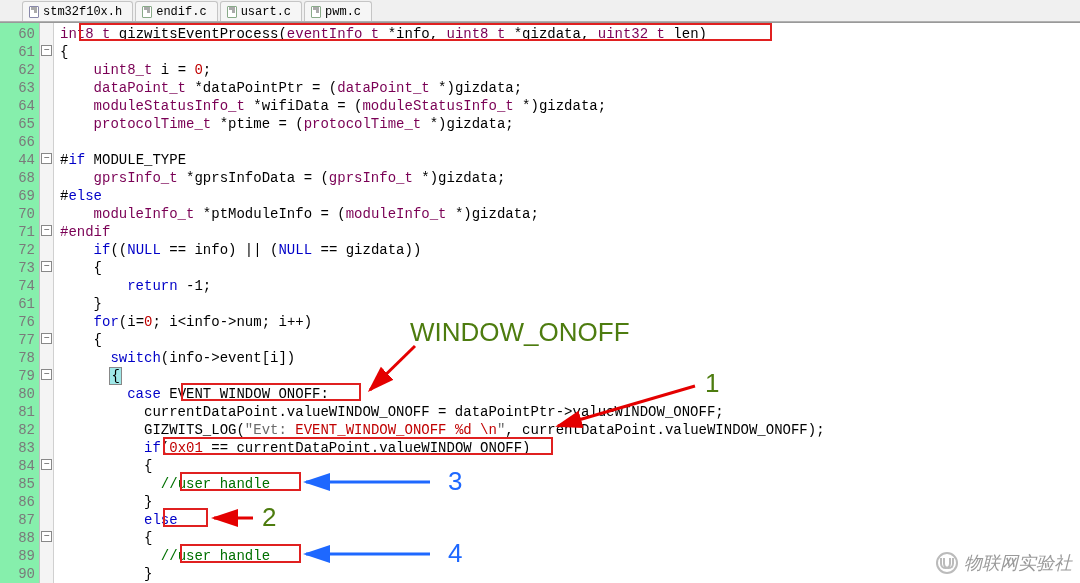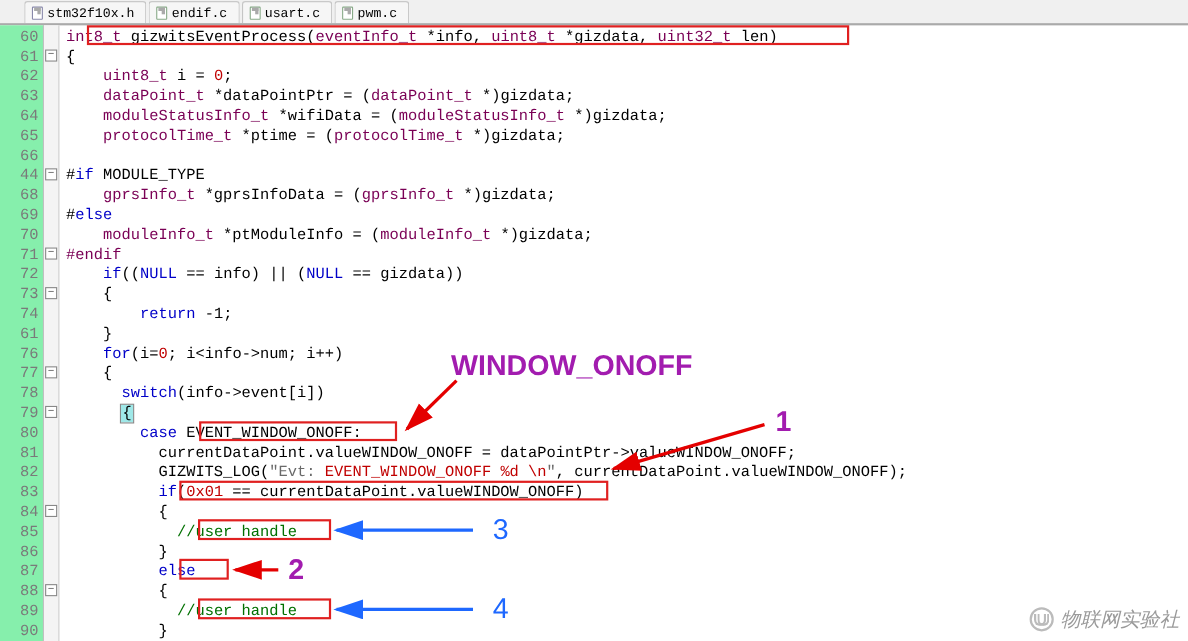--- a/index.html
+++ b/index.html
@@ -127,21 +127,21 @@
     left: 0; top: 0; right: 0; bottom: 0;
     pointer-events: none;
   }
   .anno-text {
     position: absolute;
     font-family: Arial, sans-serif;
     font-size: 26px;
     font-weight: 400;
     pointer-events: none;
   }
-  .anno-text.red  { color: #a21caf; font-weight: bold; }
+  .anno-text.red  { color: #4d7c0f; }
   .anno-text.blue { color: #1e68ff; }
 
   svg.arrows { position: absolute; left:0; top:0; width:100%; height:100%; }
 
   .watermark {
     position: absolute;
     right: 8px;
     bottom: 8px;
     display: flex;
     align-items: center;

